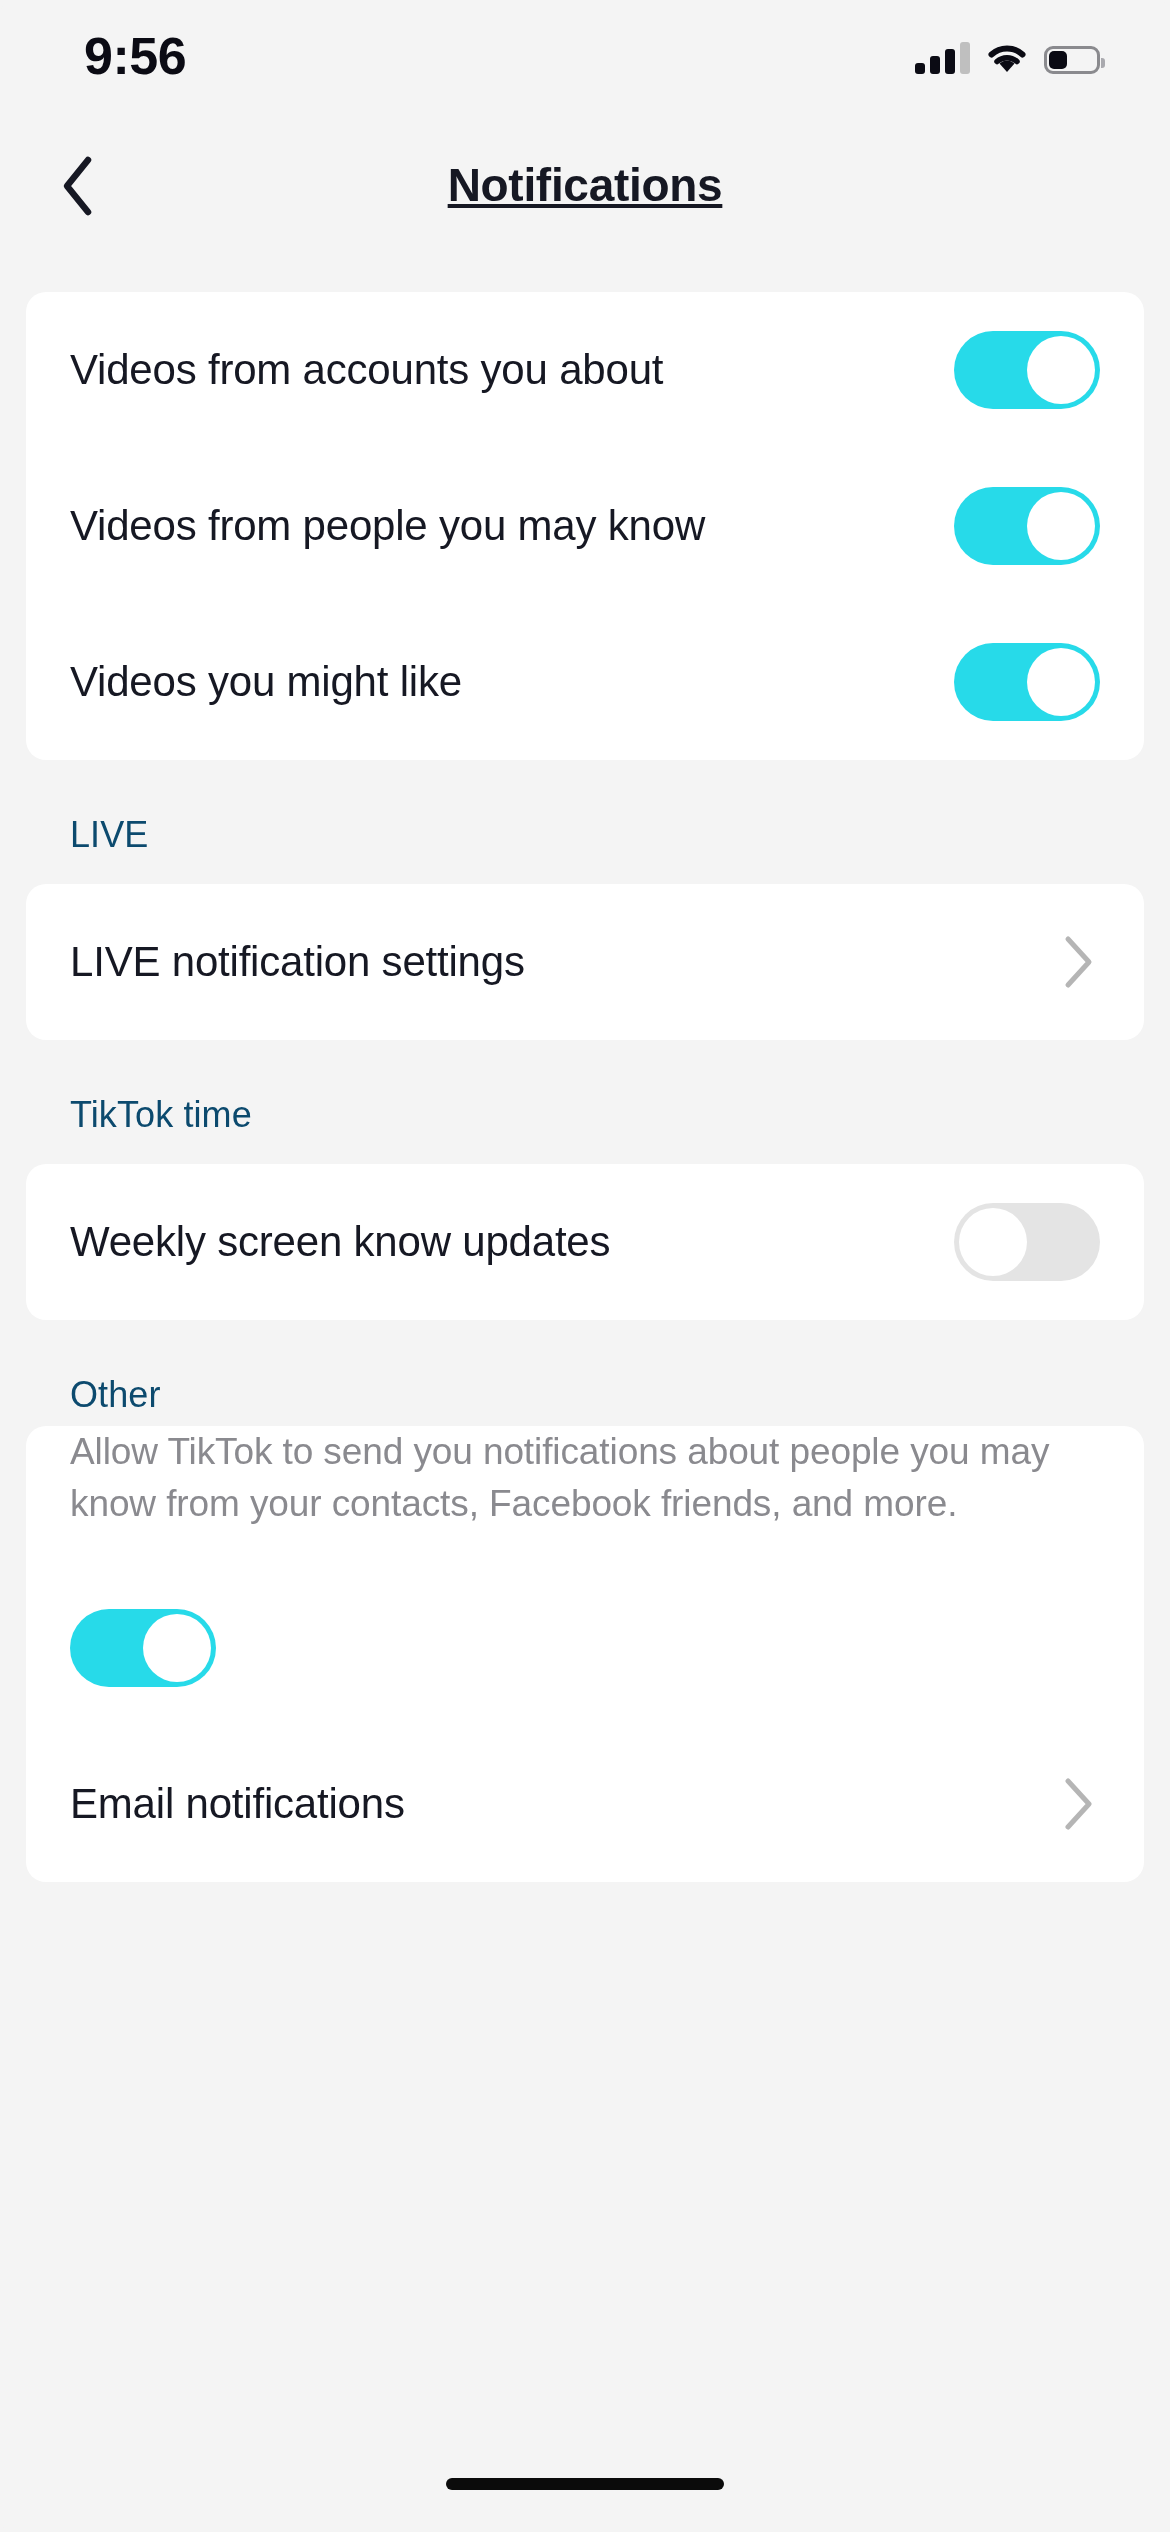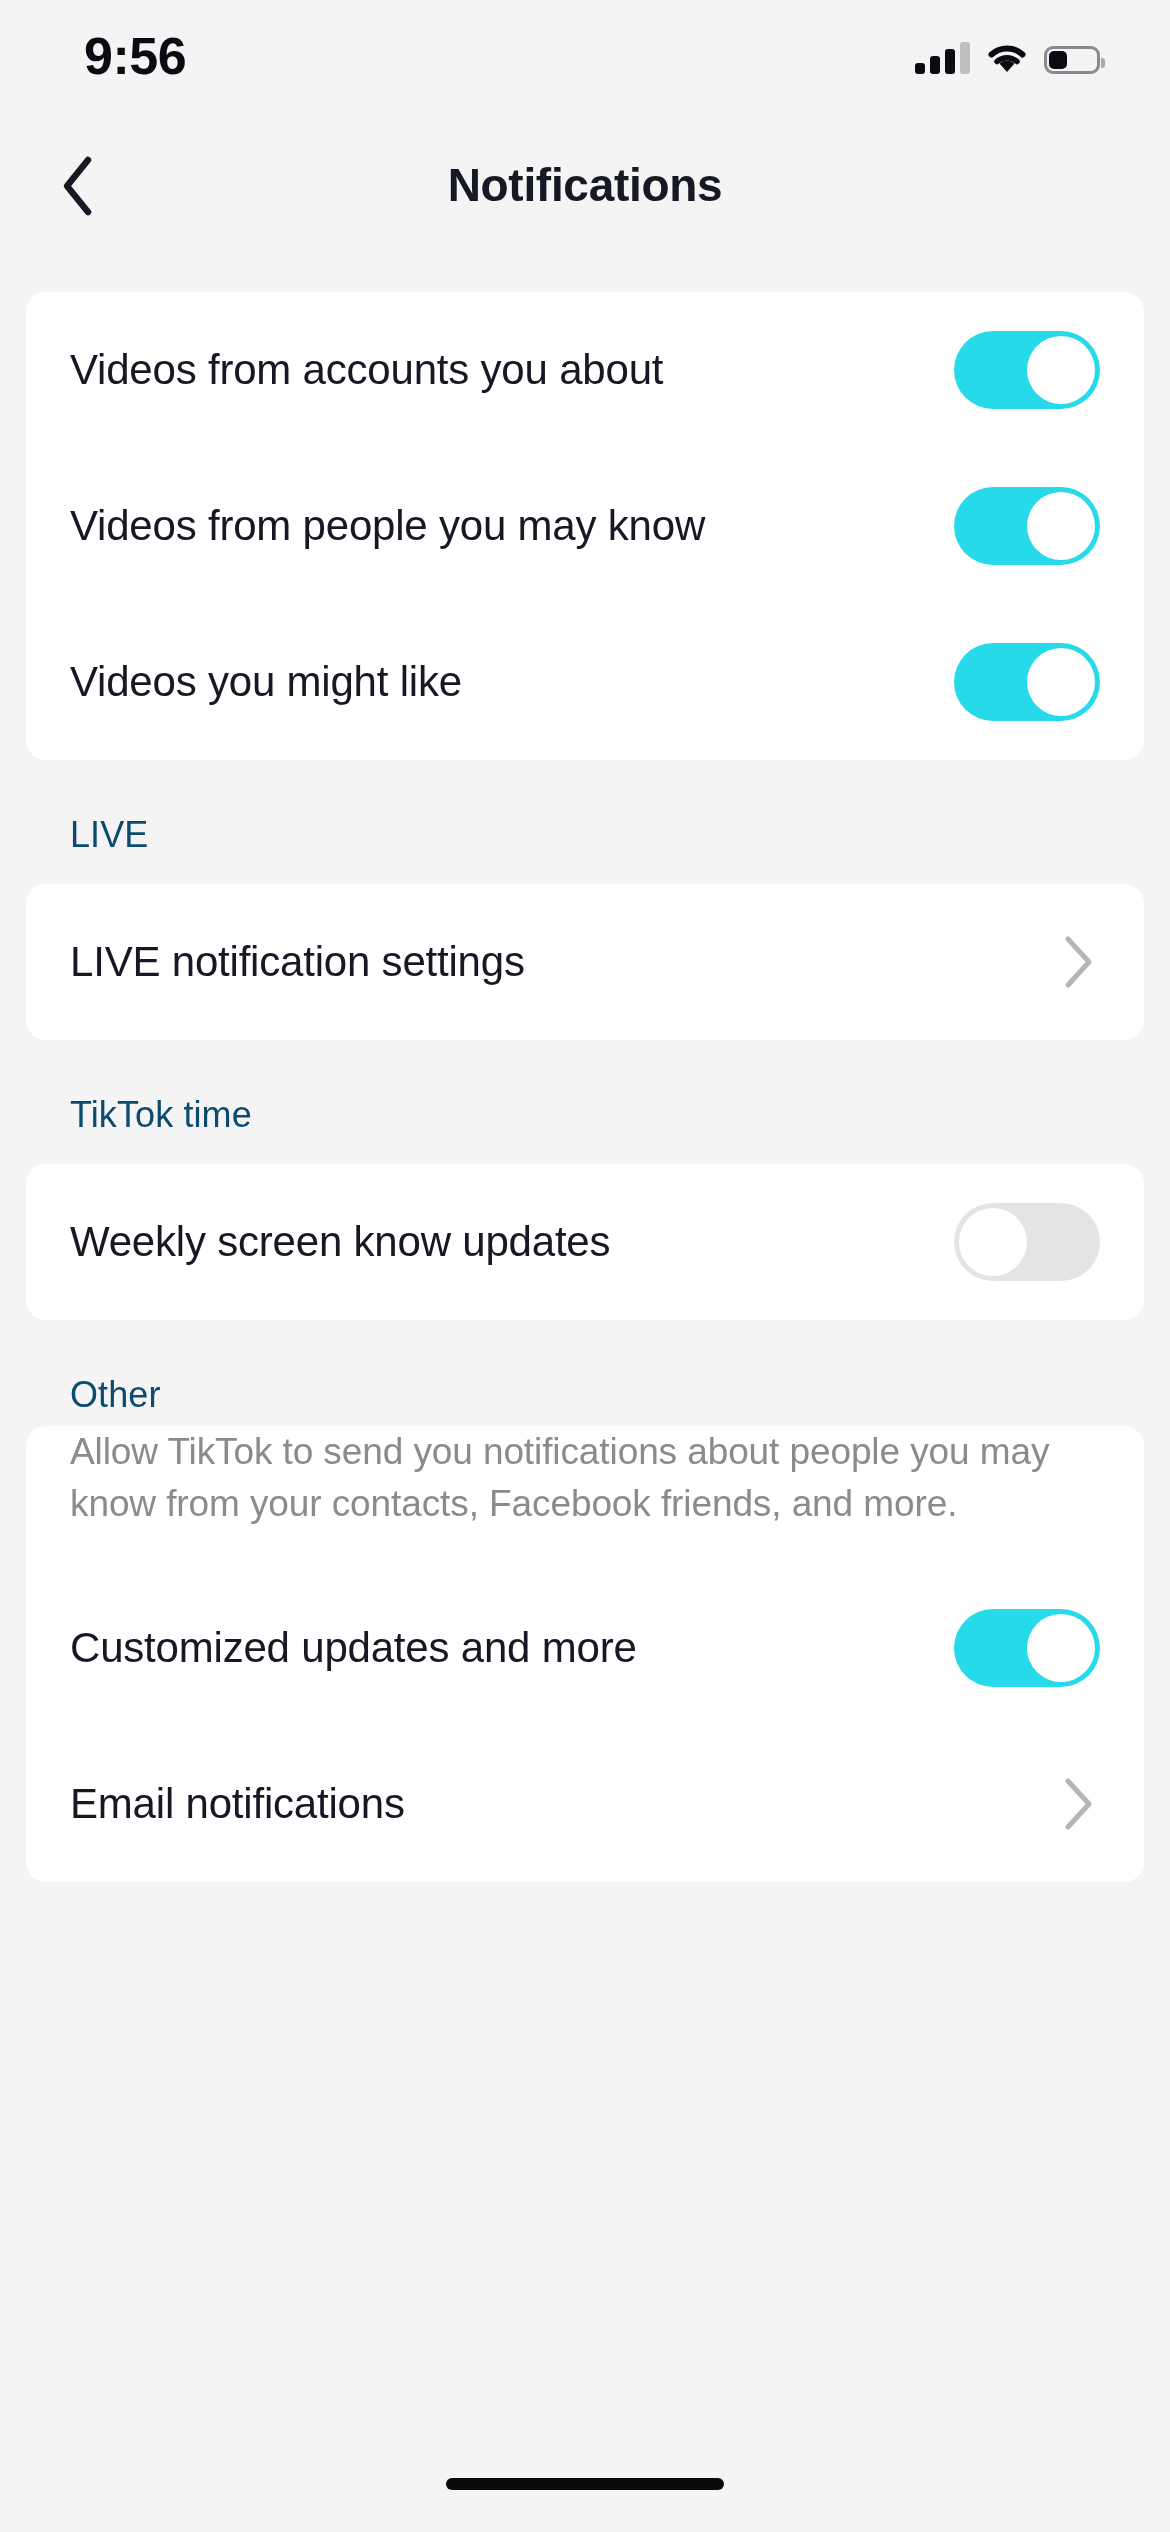--- a/index.html
+++ b/index.html
@@ -49,20 +49,21 @@
   .back-btn {
     position:absolute; left:36px; top:14px;
     width:84px; height:84px;
     display:flex; align-items:center; justify-content:center;
   }
   .nav-title {
     position:absolute; left:0; top:0; width:1170px; height:110px;
     display:flex; align-items:center; justify-content:center;
     font-size:46px; font-weight:bold; color:#161823;
     letter-spacing:-0.3px;
+    text-decoration:underline;
   }
 
   
   .content {
     position:absolute; top:240px; left:0; width:1170px; height:2292px;
   }
   .clipped-text {
     position:absolute; left:70px; top:12px;
     width:1030px; height:28px; overflow:hidden;
     font-size:42px; color:#7B7B7B; line-height:28px;
@@ -196,21 +197,20 @@
         <div class="toggle off">
             <div class="knob"></div>
           </div>
       </div>
     </div>
 
     <div class="section-header">Other</div>
     <div class="card">
       <div class="row-desc">Allow TikTok to send you notifications about people you may know from your contacts, Facebook friends, and more.</div>
       <div class="row">
-        <div class="row-label">Customized updates and more</div>
         <div class="toggle on">
             <div class="knob"></div>
           </div>
       </div>
       <div class="row">
         <div class="row-label">Email notifications</div>
         <svg class="chevron" viewBox="0 0 30 54">
           <path d="M4 4 L25 27 L4 50" stroke="#B5B5B5" stroke-width="5" fill="none" stroke-linecap="round" stroke-linejoin="round"></path>
         </svg>
       </div>

